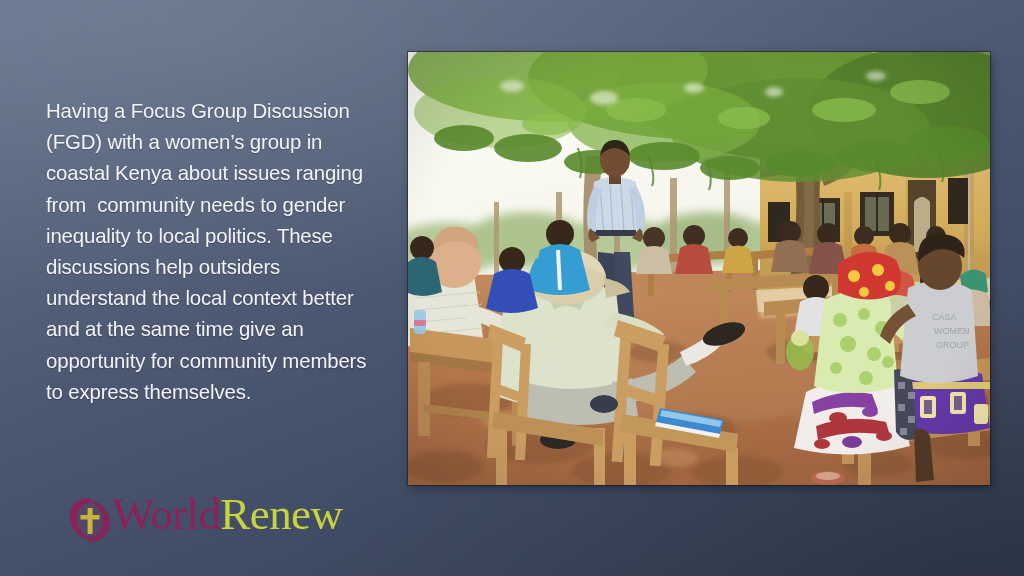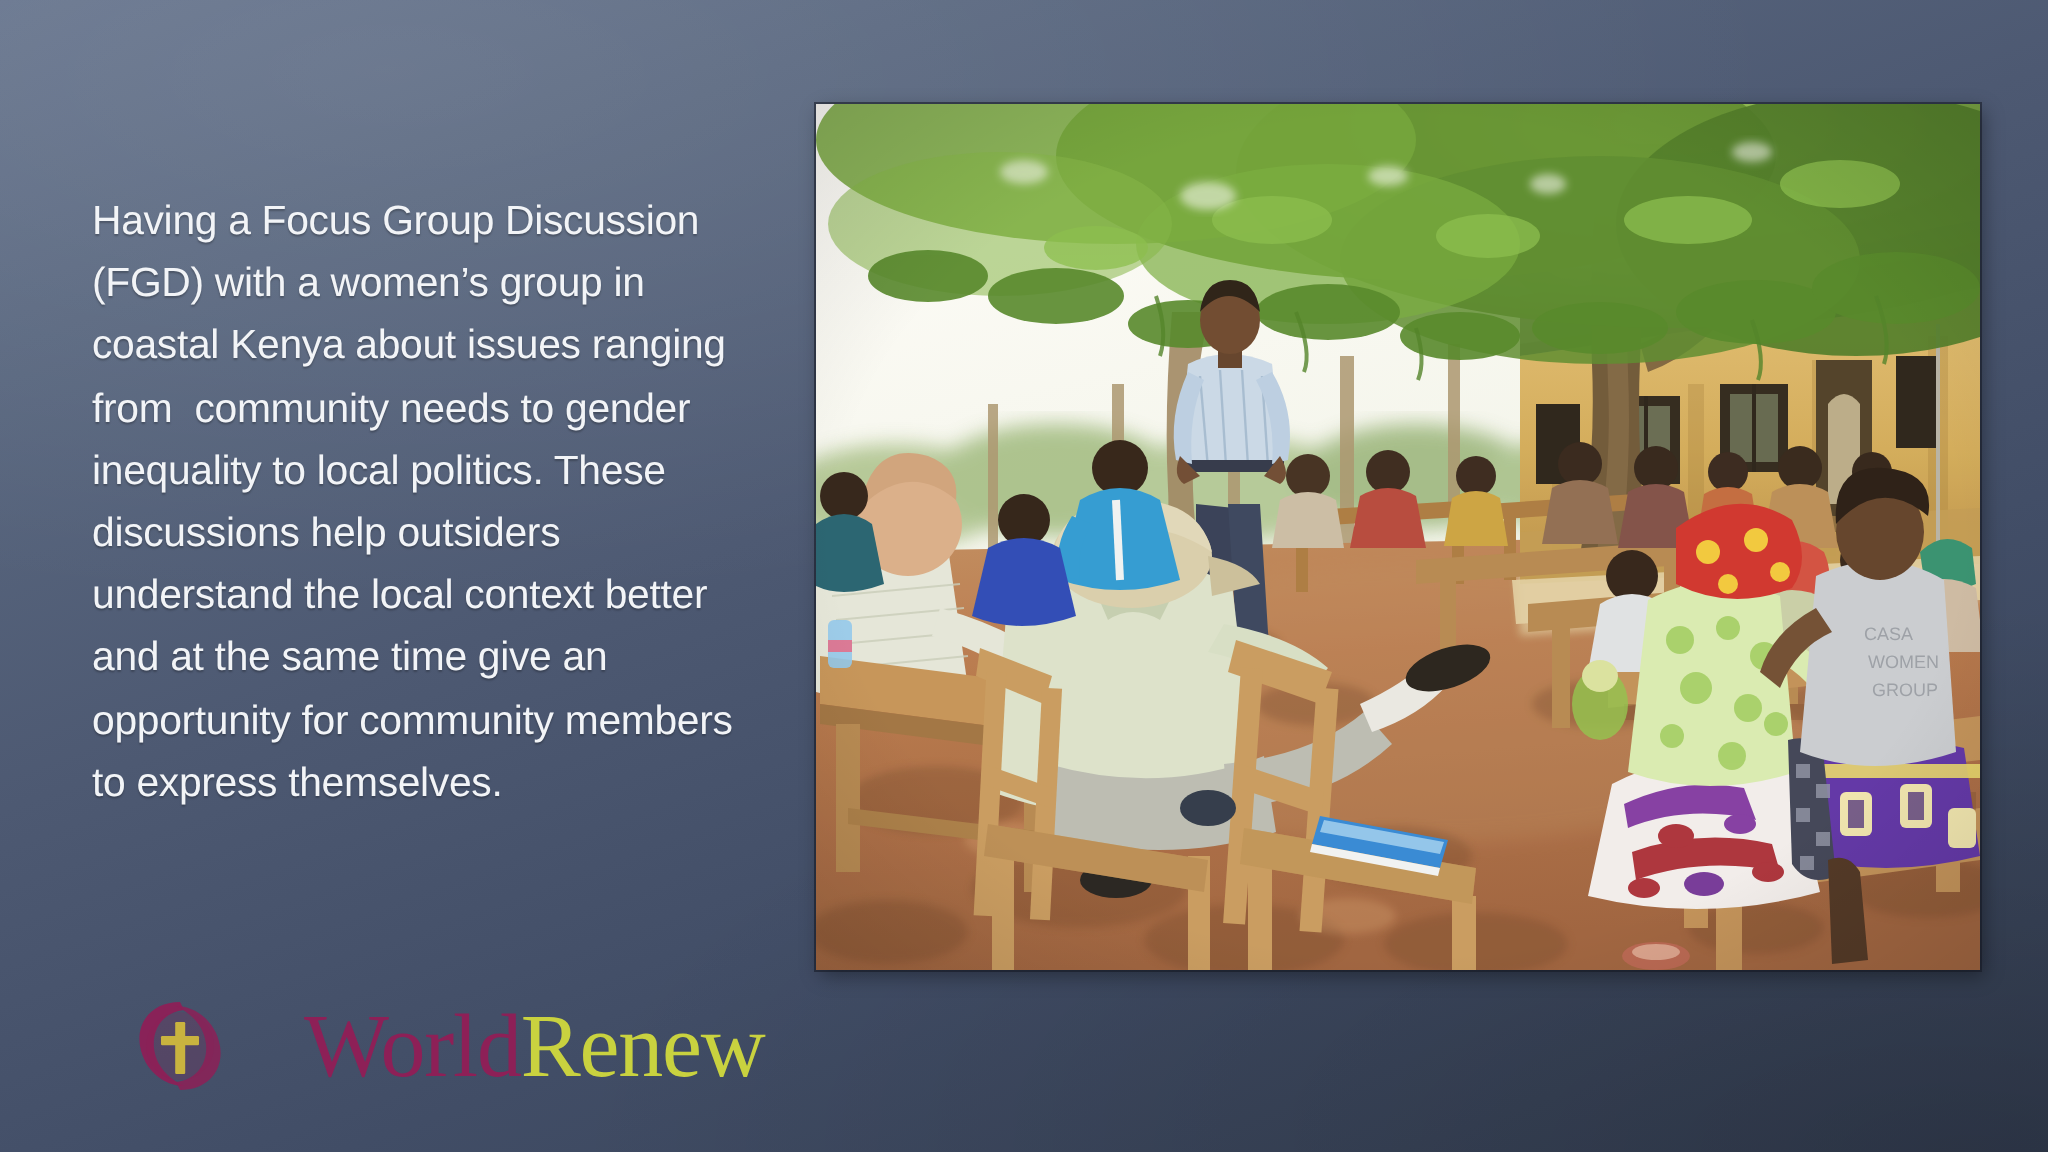--- a/index.html
+++ b/index.html
@@ -44,23 +44,21 @@
     white-space: pre-wrap;
   }
 
   
   .logo {
     position: absolute;
     left: 62px;
     top: 492px;
     height: 62px;
     display: flex;
-    align-items: center;
     z-index: 3;
-    gap: 40px;
   }
   .logo-mark {
     position: relative;
     width: 56px;
     height: 56px;
     flex: 0 0 56px;
   }
   .logo-mark svg { display: block; }
   .logo-word {
     font-family: "Liberation Serif", serif;

